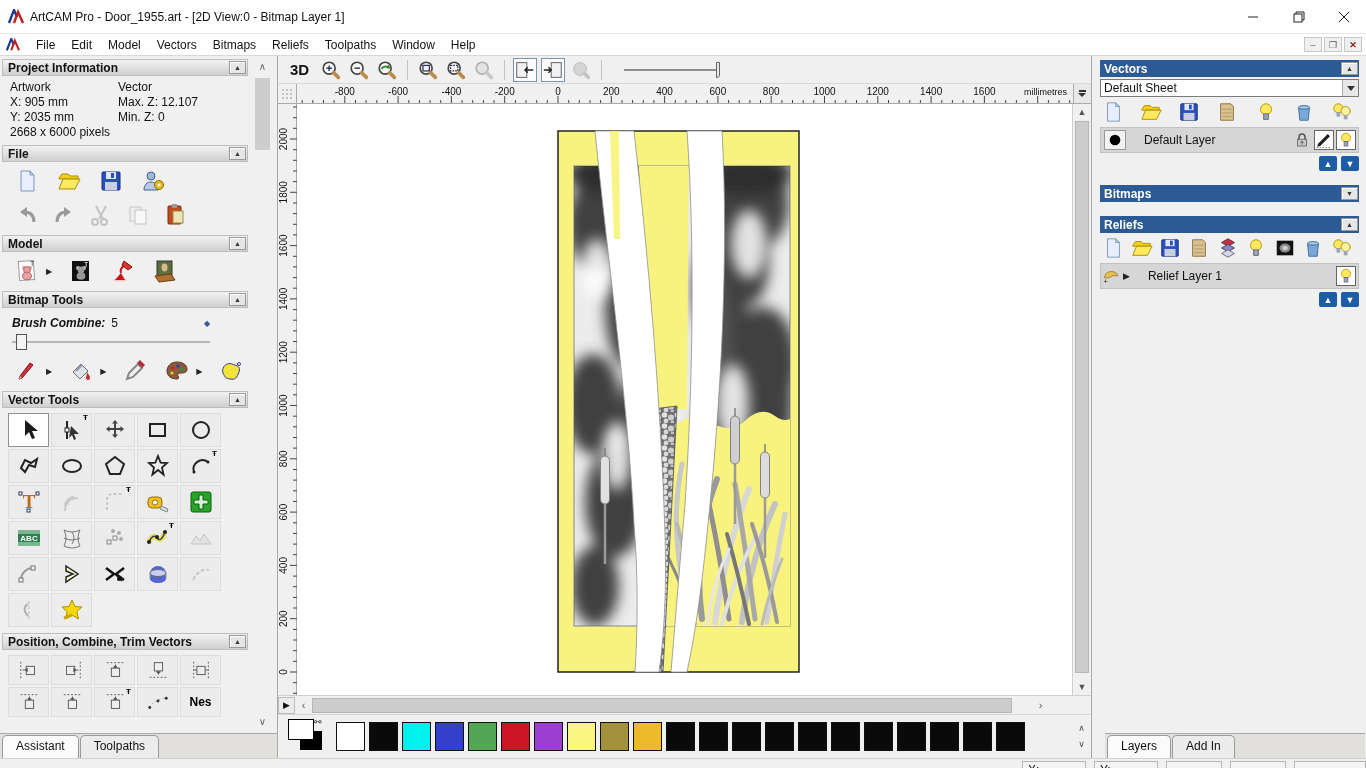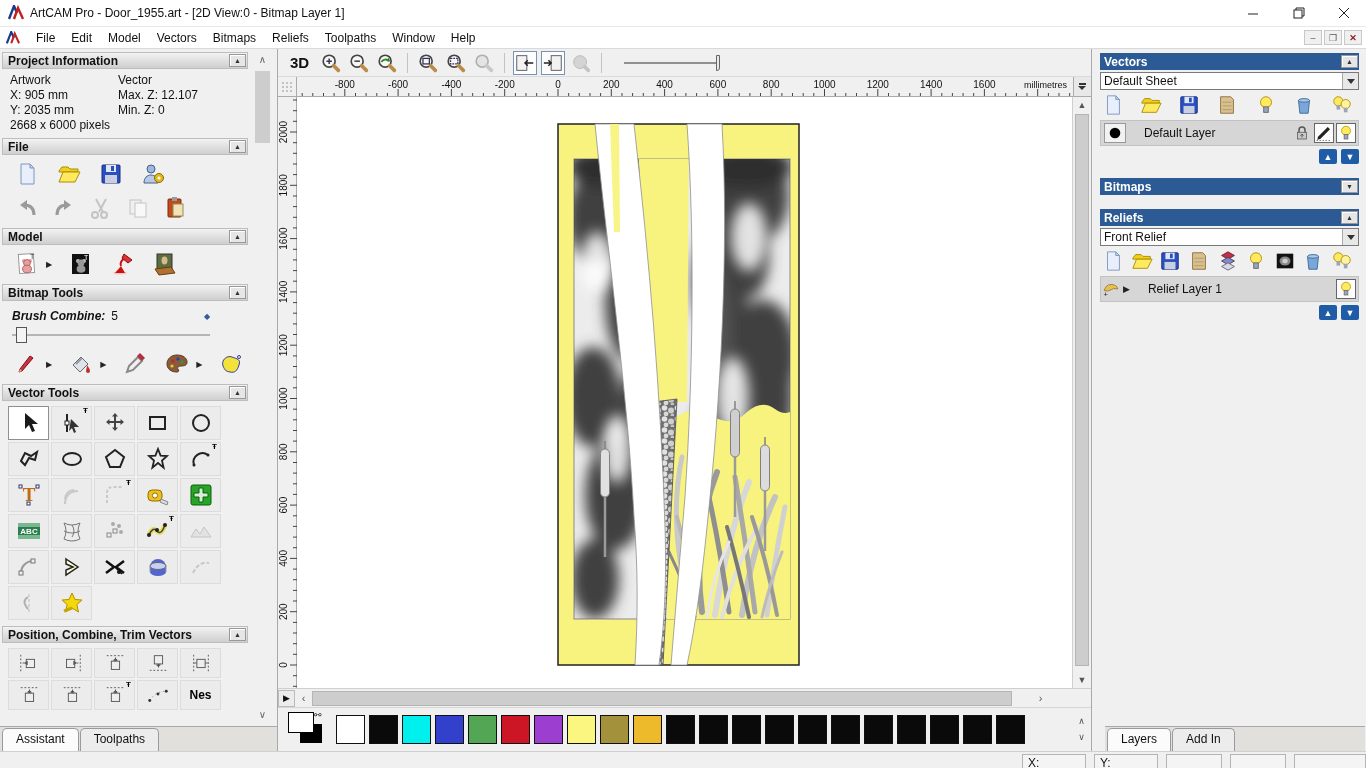--- a/index.html
+++ b/index.html
@@ -1,18 +1,18 @@
 <!DOCTYPE html>
 <html><head>
 <meta charset="utf-8">
 <style>
   * { margin:0; padding:0; box-sizing:border-box; }
   html,body { width:1366px; height:768px; overflow:hidden; background:#f0f0f0;
               font-family:"Liberation Sans", sans-serif; font-size:12px; color:#111; }
-  .titlebar { height:27px; background:#ffffff; display:flex; align-items:center; border-bottom:1px solid #e8e8e8;}
+  .titlebar { height:34px; background:#ffffff; display:flex; align-items:center; border-bottom:1px solid #e8e8e8;}
   .titlebar .applogo { width:16px; height:16px; margin:0 6px 0 8px; }
   .titlebar .title { font-size:12px; color:#111; }
   .wincontrols { margin-left:auto; display:flex; height:100%; }
   .wincontrols .wbtn { width:45px; height:100%; display:flex; align-items:center; justify-content:center; font-size:11px; color:#222; }
   .wincontrols .wbtn svg { display:block; }
   .menubar { height:22px; background:#ffffff; display:flex; align-items:center; border-bottom:1px solid #d9d9d9; }
   .menubar .applogo { width:14px; height:14px; margin:0 8px 0 6px; }
   .menu-item { padding:3px 8px; font-size:12px; cursor:default; }
   .childcontrols { margin-left:auto; display:flex; gap:2px; padding-right:4px; }
   .childcontrols .cbtn { width:18px; height:15px; background:#f0f0f0; border:1px solid #c8c8c8; font-size:9px;
@@ -1117,26 +1117,20 @@
     <div class="rp-header">
       <span class="rtitle">Bitmaps</span>
       <span class="collapse-btn">▼</span>
     </div>
 
     <div class="rgap"></div>
     <div class="rp-header">
       <span class="rtitle">Reliefs</span>
       <span class="collapse-btn">▲</span>
     </div>
-    <div class="combo">
-      <span class="ctext">Front Relief</span>
-      <span class="cbtnbox">
-          <span class="tri"></span>
-        </span>
-    </div>
     <div class="rp-tools" id="rel-tools">
         <span class="tbtn">
           <svg viewBox="0 0 24 24">
             <path d="M6 2h9l4 4v16H6z" fill="#e8eefb" stroke="#7d96c0"></path>
             <path d="M15 2v4h4z" fill="#c6d4ee" stroke="#7d96c0"></path>
           </svg>
         </span>
         <span class="tbtn">
           <svg viewBox="0 0 24 24">
             <path d="M2 9l3-4h6l2 2h8v3H2z" fill="#f3cf1c" stroke="#a78f00"></path>

